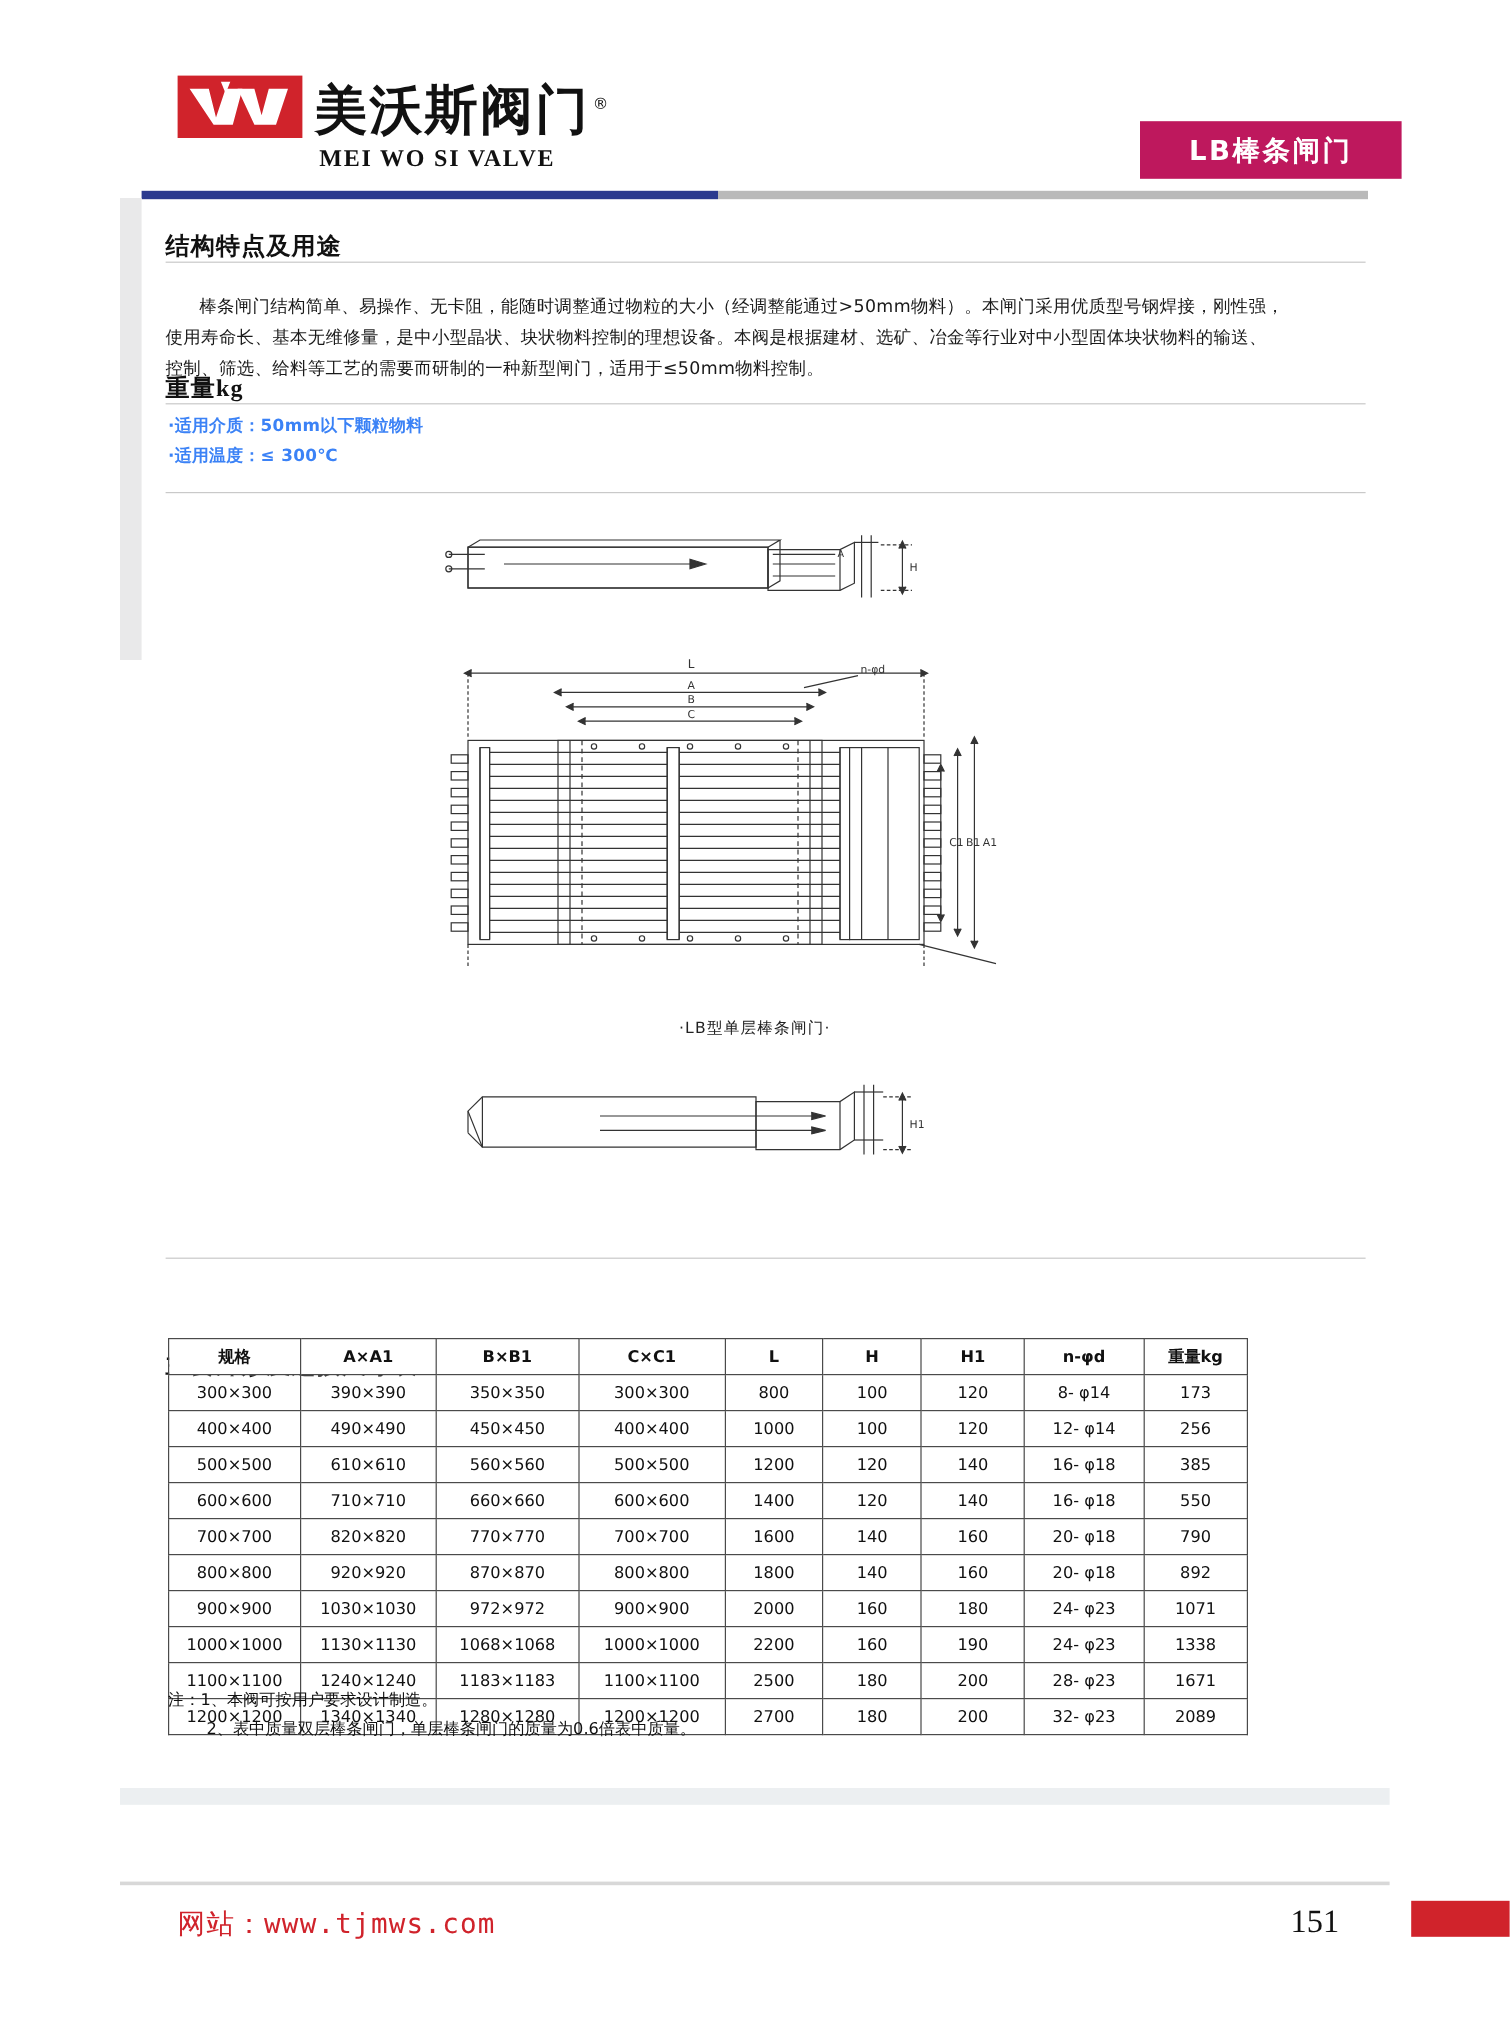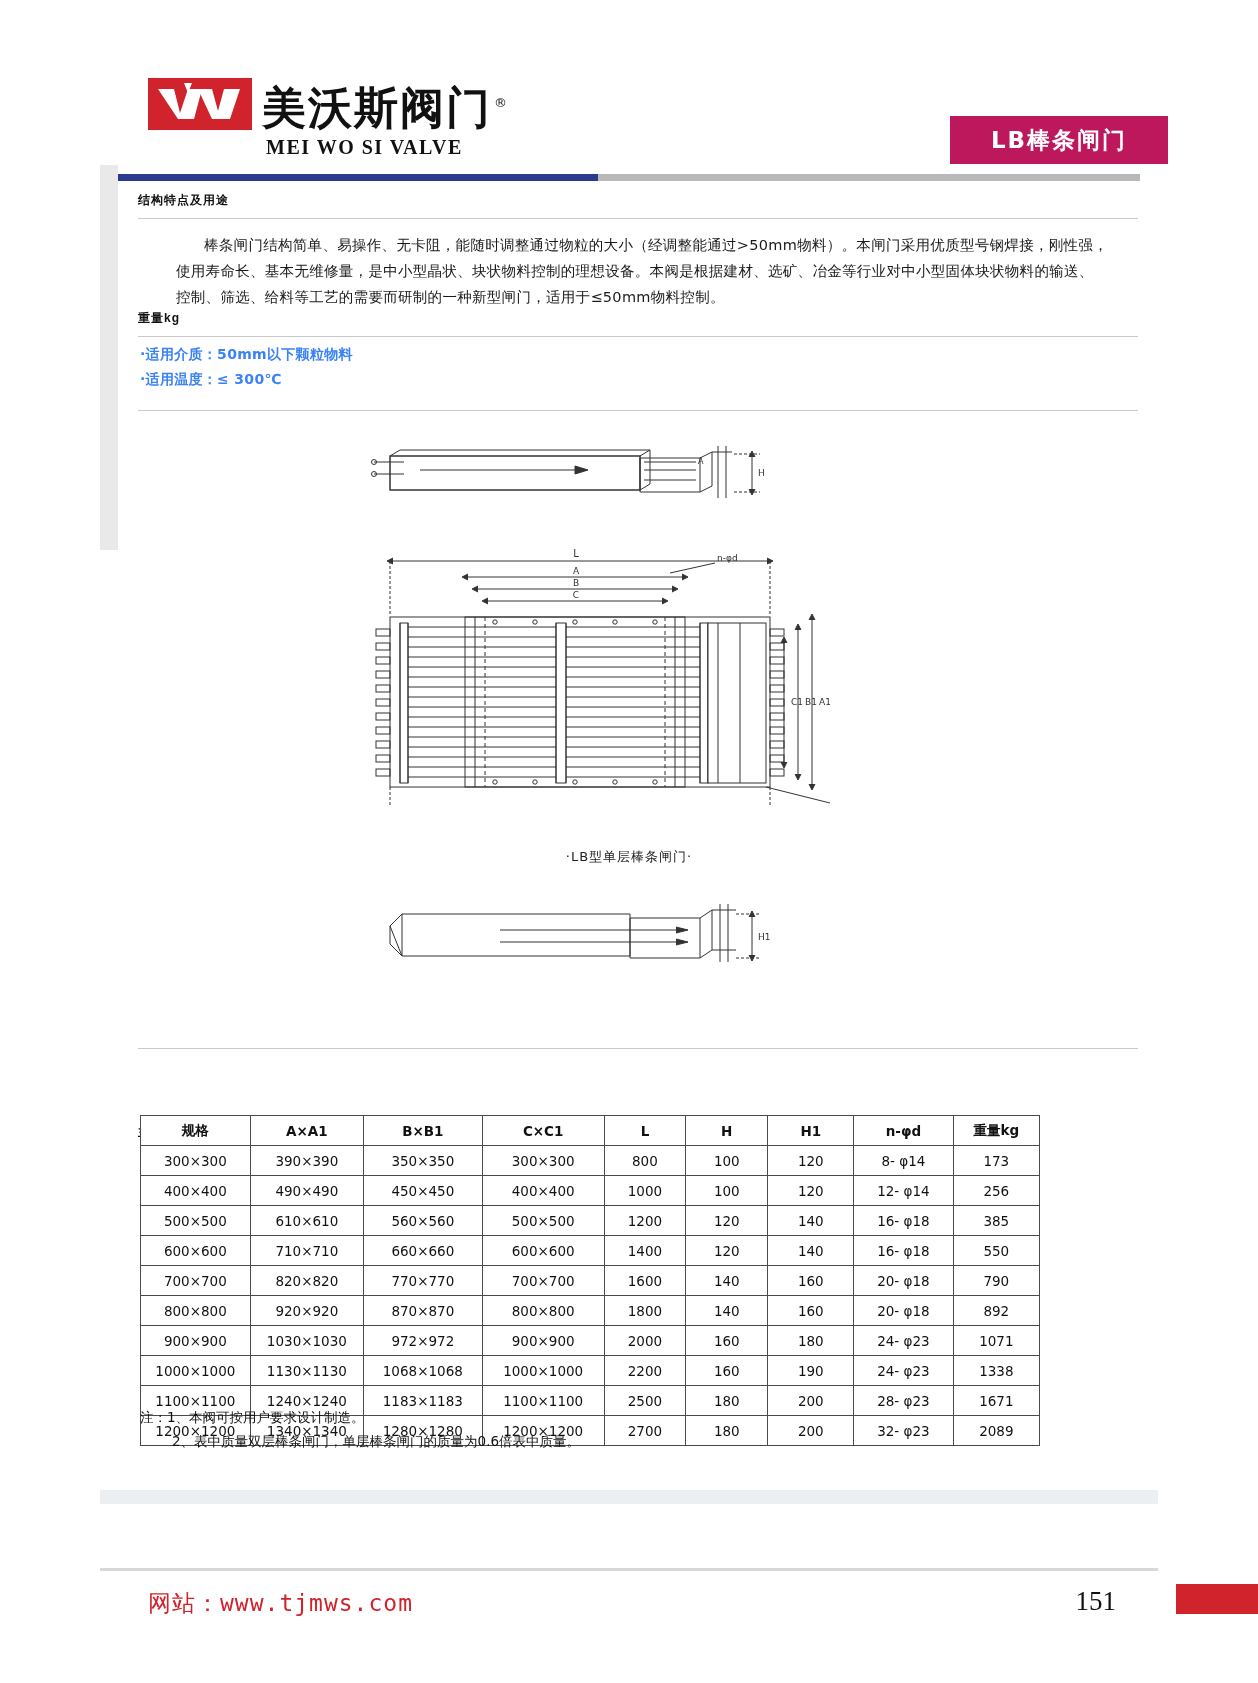--- a/index.html
+++ b/index.html
@@ -17,21 +17,21 @@
   }
   .page {
     position: absolute;
     inset: 0;
     background: #fff;
   }
 
   
   .header {
     position: absolute;
-    left: 0; top: 16px;
+    left: 0; top: 1px;
     width: 1258px; height: 170px;
   }
   .logo-block {
     position: absolute;
     left: 148px; top: 62px;
     display: flex;
     flex-direction: column;
     align-items: flex-start;
   }
   .logo-row {
@@ -102,22 +102,22 @@
   .left-bar-2 {
     position: absolute;
     left: 100px; top: 1490px;
     width: 1058px; height: 14px;
     background: #eceff1;
   }
 
   
   .section-title {
     position: absolute;
-    font-family: Liberation Sans, sans-serif;
-    font-size: 12px;
+    font-family: Liberation Serif, serif;
+    font-size: 20px;
     font-weight: 700;
     color: #111;
     letter-spacing: 1px;
   }
   .section-rule {
     position: absolute;
     height: 1px;
     background: #c9c9c9;
   }
   .body-text {
@@ -236,21 +236,21 @@
 
     <div class="title-tab">LB棒条闸门</div>
     <div class="header-rule"></div>
   </div>
 
   <div class="left-bar"></div>
 
   <div class="section-title" style="left:138px; top:192px;">结构特点及用途</div>
   <div class="section-rule" style="left:138px; top:218px; width:1000px;"></div>
 
-  <div class="body-text" style="left:138px; top:232px; width:1005px;margin-left:38px;">
+  <div class="body-text" style="left:138px; top:243px; width:1005px;">
     <div style="text-indent:28px;">棒条闸门结构简单、易操作、无卡阻，能随时调整通过物粒的大小（经调整能通过&gt;50mm物料）。本闸门采用优质型号钢焊接，刚性强，</div>
     <div>使用寿命长、基本无维修量，是中小型晶状、块状物料控制的理想设备。本阀是根据建材、选矿、冶金等行业对中小型固体块状物料的输送、</div>
     <div>控制、筛选、给料等工艺的需要而研制的一种新型闸门，适用于≤50mm物料控制。</div>
   </div>
 
   <div class="section-title" style="left:138px; top:310px;">重量kg</div>
   <div class="section-rule" style="left:138px; top:336px; width:1000px;"></div>
 
   <div class="bullet-line" style="left:140px; top:346px;">·适用介质：50mm以下颗粒物料</div>
   <div class="bullet-line" style="left:140px; top:371px;">·适用温度：≤ 300℃</div>

